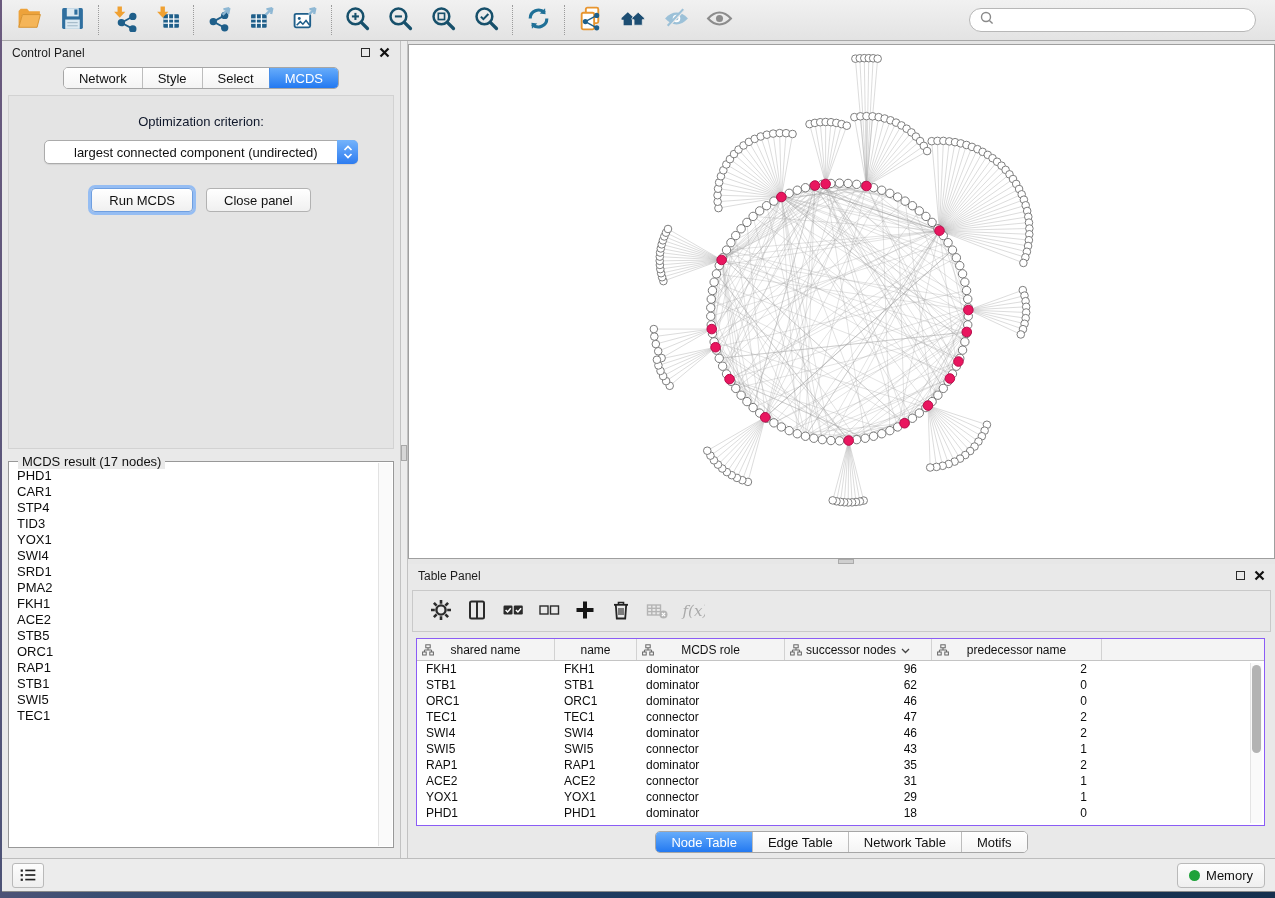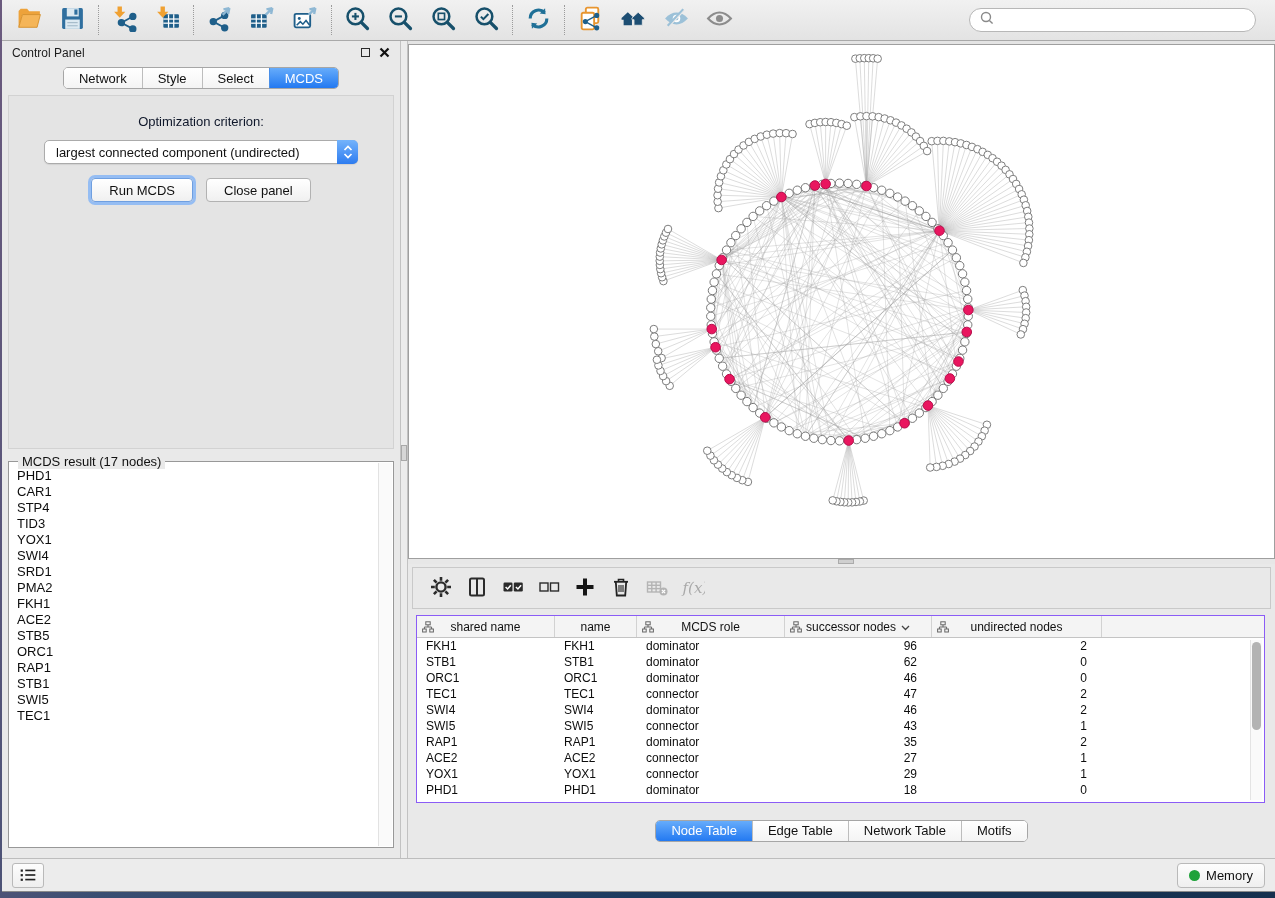--- a/index.html
+++ b/index.html
@@ -22,23 +22,23 @@
   .float-btn{width:9px;height:9px;border:1.5px solid #2b2b2b;display:inline-block;background:transparent;}
   .close-btn{display:inline-flex;}
   .cp-tabs{height:22px;flex:0 0 22px;margin-top:3px;display:flex;justify-content:center;}
   .seg-group{display:inline-flex;border:1px solid #a6a6a6;border-radius:5px;overflow:hidden;background:#fff;height:22px;}
   .seg{padding:0 15px;font-size:13px;color:#111;display:flex;align-items:center;border-left:1px solid #bdbdbd;background:linear-gradient(#ffffff,#f4f4f4);cursor:pointer;white-space:nowrap;}
   .seg:first-child{border-left:none;}
   .seg.active{background:linear-gradient(#66acfb,#2379f1);color:#fff;border-left-color:#4a8fe8;}
   .cp-body{flex:1;margin:6px 6px 10px 6px;display:flex;flex-direction:column;min-height:0;}
   .cp-inner{height:354px;flex:0 0 354px;background:#e4e4e4;border:1px solid #d2d2d2;text-align:center;}
   .crit-label{font-size:13px;color:#0f172a;margin-top:18px;}
-  .mac-select{margin:11px auto 0;width:314px;height:24px;background:#fff;border:1px solid #ababab;border-radius:5px;display:flex;align-items:center;padding-left:11px;font-size:13px;color:#111;position:relative;cursor:pointer;box-shadow:0 1px 1px rgba(0,0,0,.08);}
+  .mac-select{margin:11px auto 0;width:314px;height:24px;background:#fff;border:1px solid #ababab;border-radius:5px;display:flex;align-items:center;padding-left:29px;font-size:13px;color:#111;position:relative;cursor:pointer;box-shadow:0 1px 1px rgba(0,0,0,.08);}
   .select-cap{position:absolute;right:-1px;top:-1px;width:21px;height:24px;border-radius:0 5px 5px 0;background:linear-gradient(#74b3fb,#2d7cf0);display:flex;align-items:center;justify-content:center;}
-  .btn-row{margin-top:14px;display:flex;justify-content:center;gap:13px;}
+  .btn-row{margin-top:24px;display:flex;justify-content:center;gap:13px;}
   .mac-btn{height:24px;padding:0 17px;font-size:13px;color:#111;background:linear-gradient(#ffffff,#f0f0f0);border:1px solid #b2b2b2;border-radius:4px;cursor:pointer;font-family:inherit;}
   .mac-btn.focused{box-shadow:0 0 0 3px rgba(106,168,250,.65);border-color:#6f9fe0;}
   .result-box{margin-top:12px;flex:1;border:1px solid #989898;background:#fff;position:relative;min-height:0;}
   .result-title{position:absolute;top:-8px;left:9px;background:#e9e9e9;padding:0 4px;font-size:13px;color:#111;}
   .result-list{position:absolute;inset:2px 16px 2px 2px;overflow:hidden;padding:4px 6px;text-align:left;}
   .result-item{font-size:13px;line-height:16px;color:#0d0d0d;}
   .result-scroll{position:absolute;top:1px;bottom:1px;right:1px;width:14px;background:#fafafa;border-left:1px solid #e2e2e2;}
   
   .v-splitter{width:8px;flex:0 0 8px;background:#ececec;border-left:1px solid #c2c2c2;border-right:1px solid #c2c2c2;position:relative;cursor:col-resize;}
   .v-splitter .handle{position:absolute;top:404px;left:0;width:6px;height:16px;background:#d6d6d6;border:1px solid #a8a8a8;}
@@ -961,20 +961,31 @@
                 <circle cx="558.4" cy="276.0" r="4.8" fill="#e9165f" stroke="#b80d4b" stroke-width="1"></circle>
               </g>
             </svg>
         </div>
 
         <div class="h-splitter">
             <div class="handle"></div>
           </div>
 
         <div class="table-panel">
+          <div class="panel-titlebar">
+            <span>Table Panel</span>
+            <span class="panel-btns">
+              <span class="float-btn"></span>
+              <span class="close-btn">
+                  <svg width="11" height="11" viewBox="0 0 11 11">
+                    <path d="M1.5 1.5l8 8M9.5 1.5l-8 8" stroke="#111" stroke-width="2.2"></path>
+                  </svg>
+                </span>
+            </span>
+          </div>
           <div class="tp-toolbar" id="tp-toolbar">
               <button class="tp-btn">
                 <span><svg width="24" height="24" viewBox="0 0 24 24">
                     <circle cx="12" cy="12" r="4.6" fill="none" stroke="#2b2b2b" stroke-width="2.4"></circle>
                     <path d="M18.2 12H22M16.4 16.4l2.7 2.7M12 18.2V22M7.6 16.4l-2.7 2.7M5.8 12H2M7.6 7.6L4.9 4.9M12 5.8V2M16.4 7.6l2.7-2.7" stroke="#2b2b2b" stroke-width="2.6"></path>
                   </svg></span>
               </button>
               <button class="tp-btn">
                 <span><svg width="24" height="24" viewBox="0 0 24 24">
                     <rect x="5" y="3.5" width="14" height="17" rx="1.5" fill="none" stroke="#2b2b2b" stroke-width="2"></rect>
@@ -1079,21 +1090,21 @@
                 <div class="th" style="width: 170px;">
                   <span class="ticon"><svg width="12" height="12" viewBox="0 0 12 12">
                       <g fill="none" stroke="#666" stroke-width="1">
                         <rect x="3.8" y="0.8" width="4.4" height="3"></rect>
                         <rect x="0.6" y="8" width="3.6" height="3"></rect>
                         <rect x="7.8" y="8" width="3.6" height="3"></rect>
                         <path d="M6 3.8v2.2M2.4 8V6h7.2v2"></path>
                       </g>
                     </svg></span>
                   <span class="tlabel">
-                    <span>undirected nodes</span>
+                    <span>predecessor name</span>
                   </span>
                 </div>
                 <div class="th filler"></div>
               </div>
             <div class="tp-rows" id="tp-rows">
                 <div class="tr">
                   <div class="td left" style="width: 138px;">FKH1</div>
                   <div class="td left" style="width: 82px;">FKH1</div>
                   <div class="td left" style="width: 148px;">dominator</div>
                   <div class="td right" style="width: 147px;">96</div>
@@ -1138,21 +1149,21 @@
                   <div class="td left" style="width: 138px;">RAP1</div>
                   <div class="td left" style="width: 82px;">RAP1</div>
                   <div class="td left" style="width: 148px;">dominator</div>
                   <div class="td right" style="width: 147px;">35</div>
                   <div class="td right" style="width: 170px;">2</div>
                 </div>
                 <div class="tr">
                   <div class="td left" style="width: 138px;">ACE2</div>
                   <div class="td left" style="width: 82px;">ACE2</div>
                   <div class="td left" style="width: 148px;">connector</div>
-                  <div class="td right" style="width: 147px;">27</div>
+                  <div class="td right" style="width: 147px;">31</div>
                   <div class="td right" style="width: 170px;">1</div>
                 </div>
                 <div class="tr">
                   <div class="td left" style="width: 138px;">YOX1</div>
                   <div class="td left" style="width: 82px;">YOX1</div>
                   <div class="td left" style="width: 148px;">connector</div>
                   <div class="td right" style="width: 147px;">29</div>
                   <div class="td right" style="width: 170px;">1</div>
                 </div>
                 <div class="tr">

